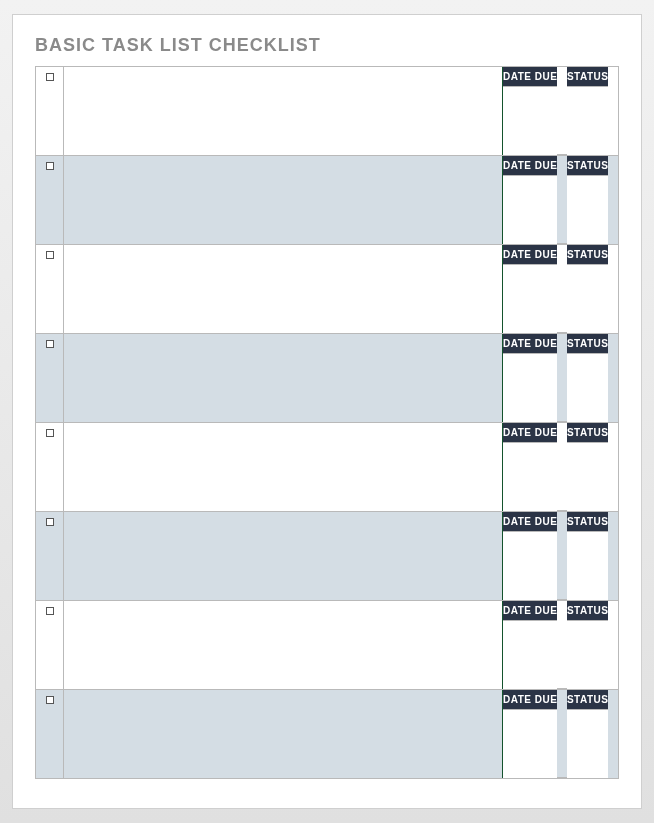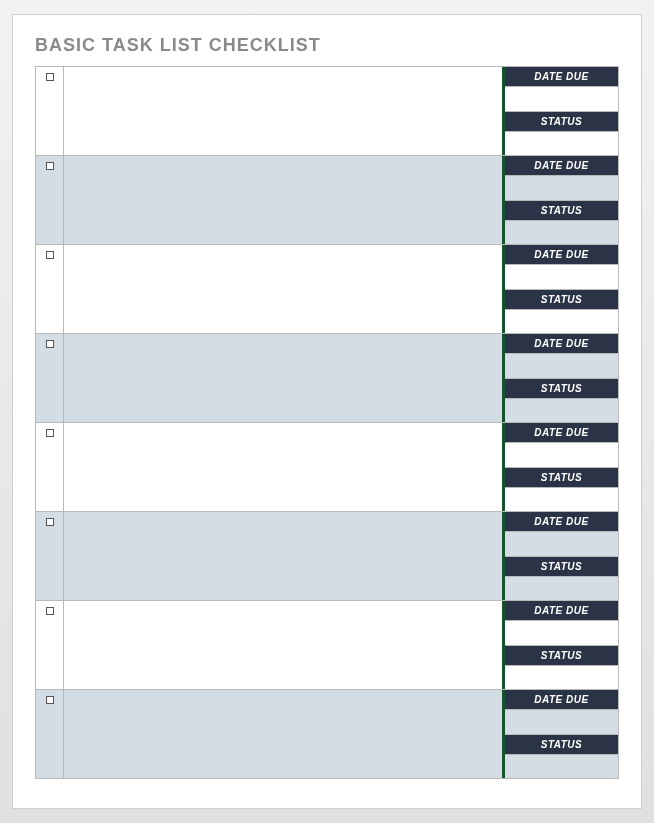--- a/index.html
+++ b/index.html
@@ -50,23 +50,22 @@
     border: 1px solid #555;
     background: #fff;
   }
   .task-cell {
     flex: 1;
     background: #ffffff;
   }
   .side-col {
     width: 116px;
     display: flex;
-    flex-direction: column;
-    border-left: 3px solid #14532d;
-    font-style: italic;
+    flex-direction: row;
+    border-left: 1px solid #14532d;
   }
   .header-cell {
     background: #2b3446;
     color: #ffffff;
     font-size: 10px;
     font-weight: bold;
     letter-spacing: 0.5px;
     height: 20px;
     display: flex;
     align-items: center;

